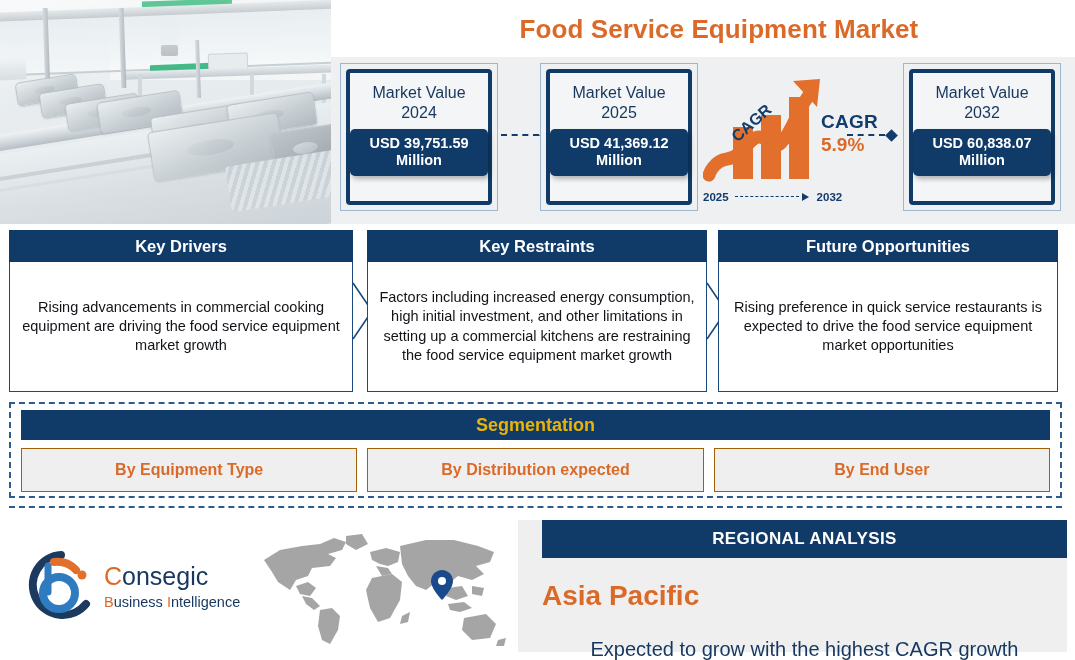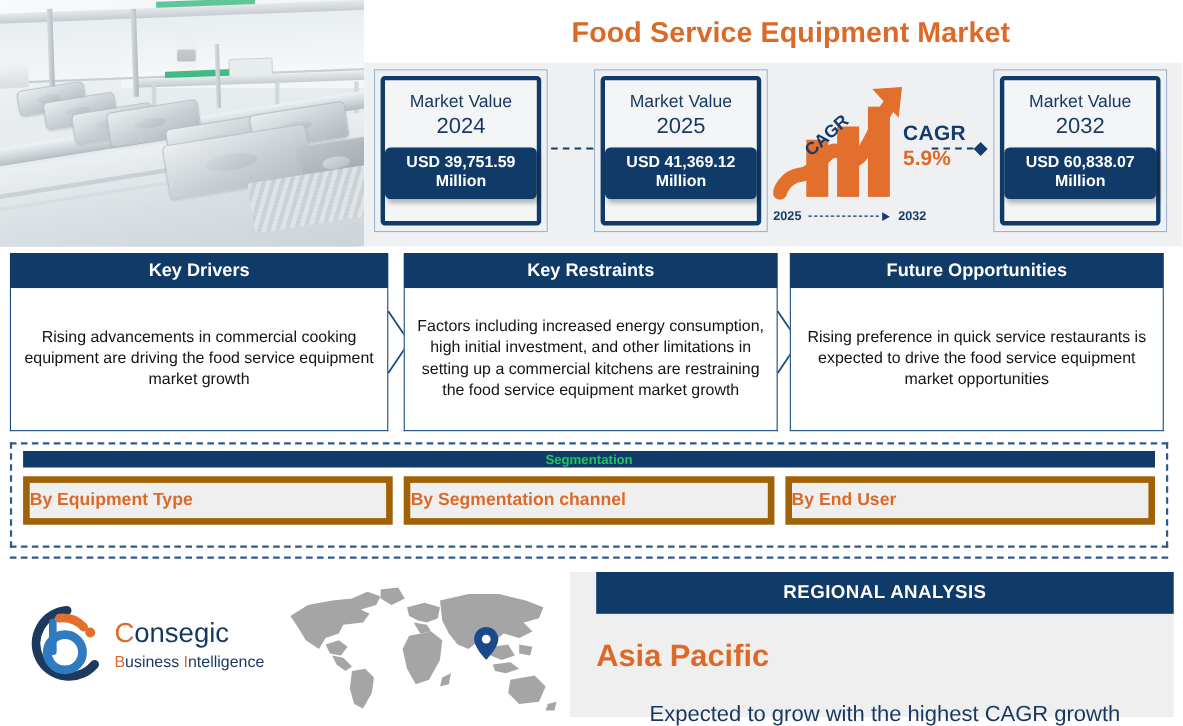--- a/index.html
+++ b/index.html
@@ -74,21 +74,21 @@
     border:1px solid #9db6d2; border-radius:0; background:#eff0f2;
     padding:5px;
   }
   .mv-inner {
     width:100%; height:100%;
     border:4px solid #103A68; border-radius:4px; background:#f4f5f6;
     display:flex; flex-direction:column; align-items:center;
     justify-content:flex-start; padding-top:11px;
   }
   .mv-label { color:#16375F; font-size:16px; line-height:1.16; text-align:center; font-weight:500;}
-  .mv-year  { color:#16375F; font-size:20px; line-height:1.2; font-weight:500; margin-bottom:7px;}
+  .mv-year  { color:#16375F; font-size:16px; line-height:1.2; font-weight:500; margin-bottom:7px;}
   .mv-badge {
     background:#103A68; color:#ffffff; font-size:14.5px; font-weight:bold;
     border-radius:5px; padding:6px 7px 7px; text-align:center; line-height:1.18;
     box-shadow:2px 3px 5px rgba(0,0,0,.28); min-width:122px;
   }
   #mv-card-0 { left:9px; }
   #mv-card-1 { left:209px; }
   #mv-card-2 { left:572px; }
 
   .dot-link { position:absolute; top:73px; height:10px; display:flex; align-items:center; }
@@ -144,27 +144,27 @@
   #keybox-2 .kb-body { width:340px; }
   #chev-0 { left:352px; }
   #chev-1 { left:706px; }
 
   
   .segwrap {
     position:absolute; left:9px; top:402px; width:1053px; height:96px;
     border:2px dashed #2d5b8e; padding:6px 10px 8px;
   }
   .seg-head {
-    height:15px; background:#103A68; color:#22c55e; font-size:12px; font-weight:bold;
+    height:30px; background:#103A68; color:#eab308; font-size:18px; font-weight:bold;
     display:flex; align-items:center; justify-content:center;
   }
   .seg-items { display:flex; gap:10px; margin-top:8px; }
   .seg-item {
-    flex:1; height:44px; background:#efefef; border:6px solid #a16207;
-    display:flex; align-items:center; 
+    flex:1; height:44px; background:#efefef; border:1px solid #a16207;
+    display:flex; align-items:center; justify-content:center;
     color:#DB6A29; font-size:16px; font-weight:bold;
   }
 
   
   .bottom { position:absolute; left:0; top:506px; width:1075px; height:154px; }
   .bot-divider { position:absolute; left:9px; top:0; width:1053px; border-top:2px dashed #2d5b8e;}
 
   .logo-area { position:absolute; left:8px; top:36px; width:240px; height:86px; }
   .logo-mark { position:absolute; left:16px; top:6px; width:74px; height:74px; }
   .logo-txt  { position:absolute; left:96px; top:22px; }
@@ -329,21 +329,21 @@
     </div>
   </div>
 
   <div class="segwrap">
     <div class="seg-head">Segmentation</div>
     <div class="seg-items">
       <div class="seg-item">
         <span>By Equipment Type</span>
       </div>
       <div class="seg-item">
-        <span>By Segmentation channel</span>
+        <span>By Distribution expected</span>
       </div>
       <div class="seg-item">
         <span>By End User</span>
       </div>
     </div>
   </div>
 
   <div class="bottom">
     <div class="bot-divider"></div>
 

